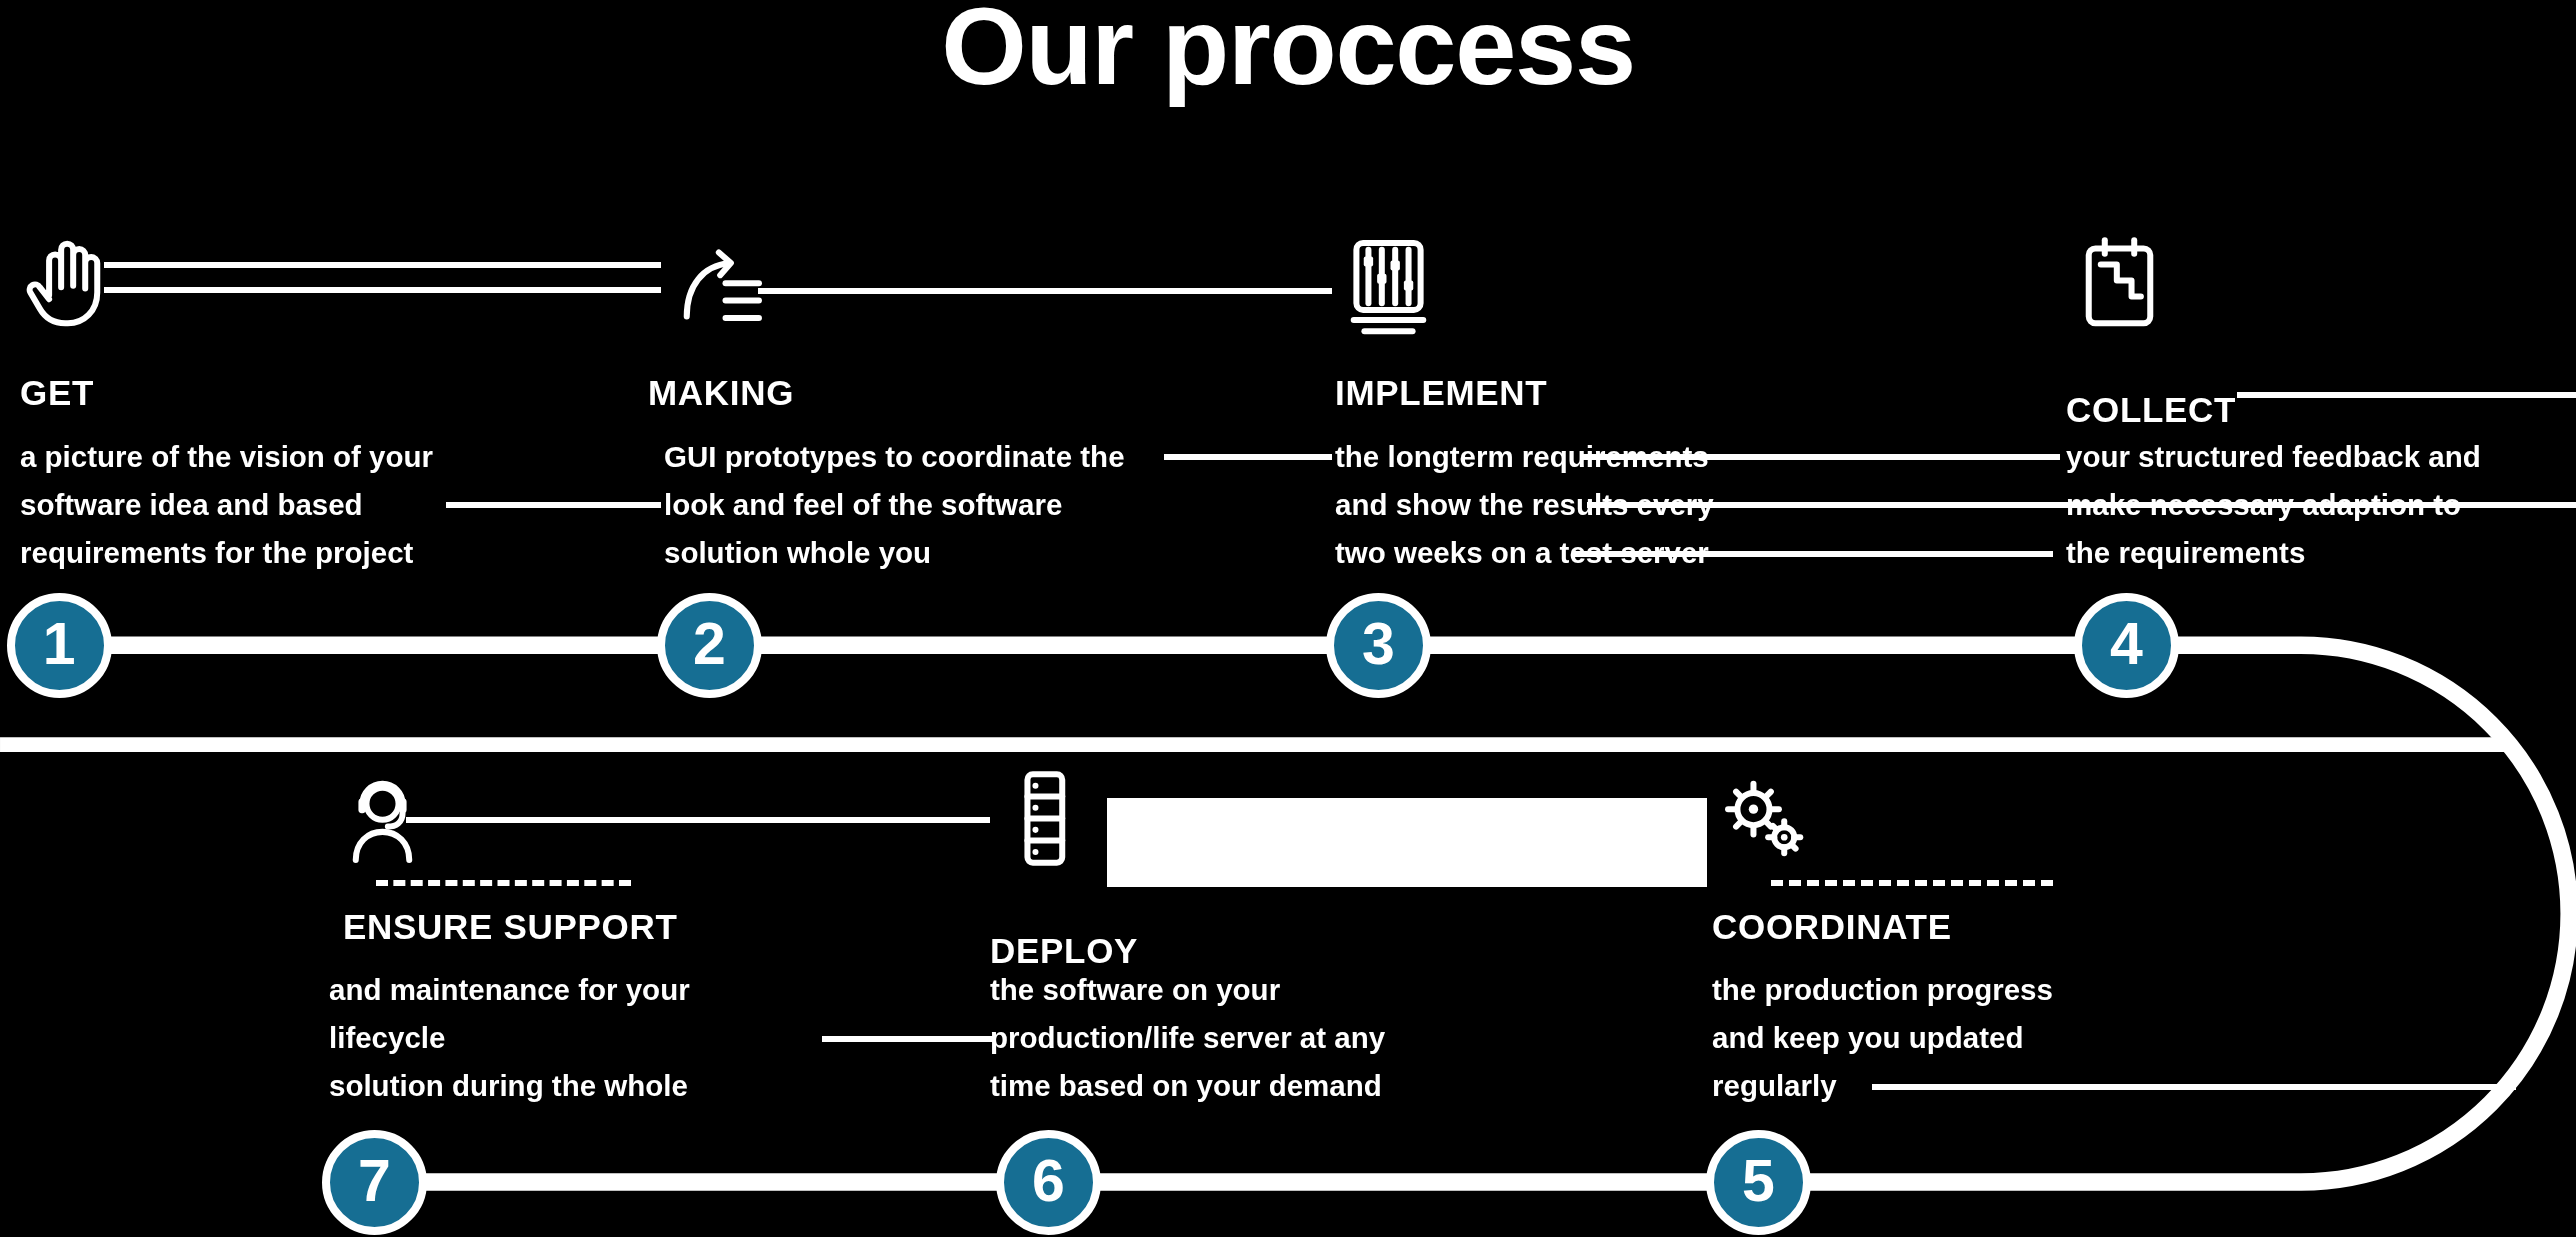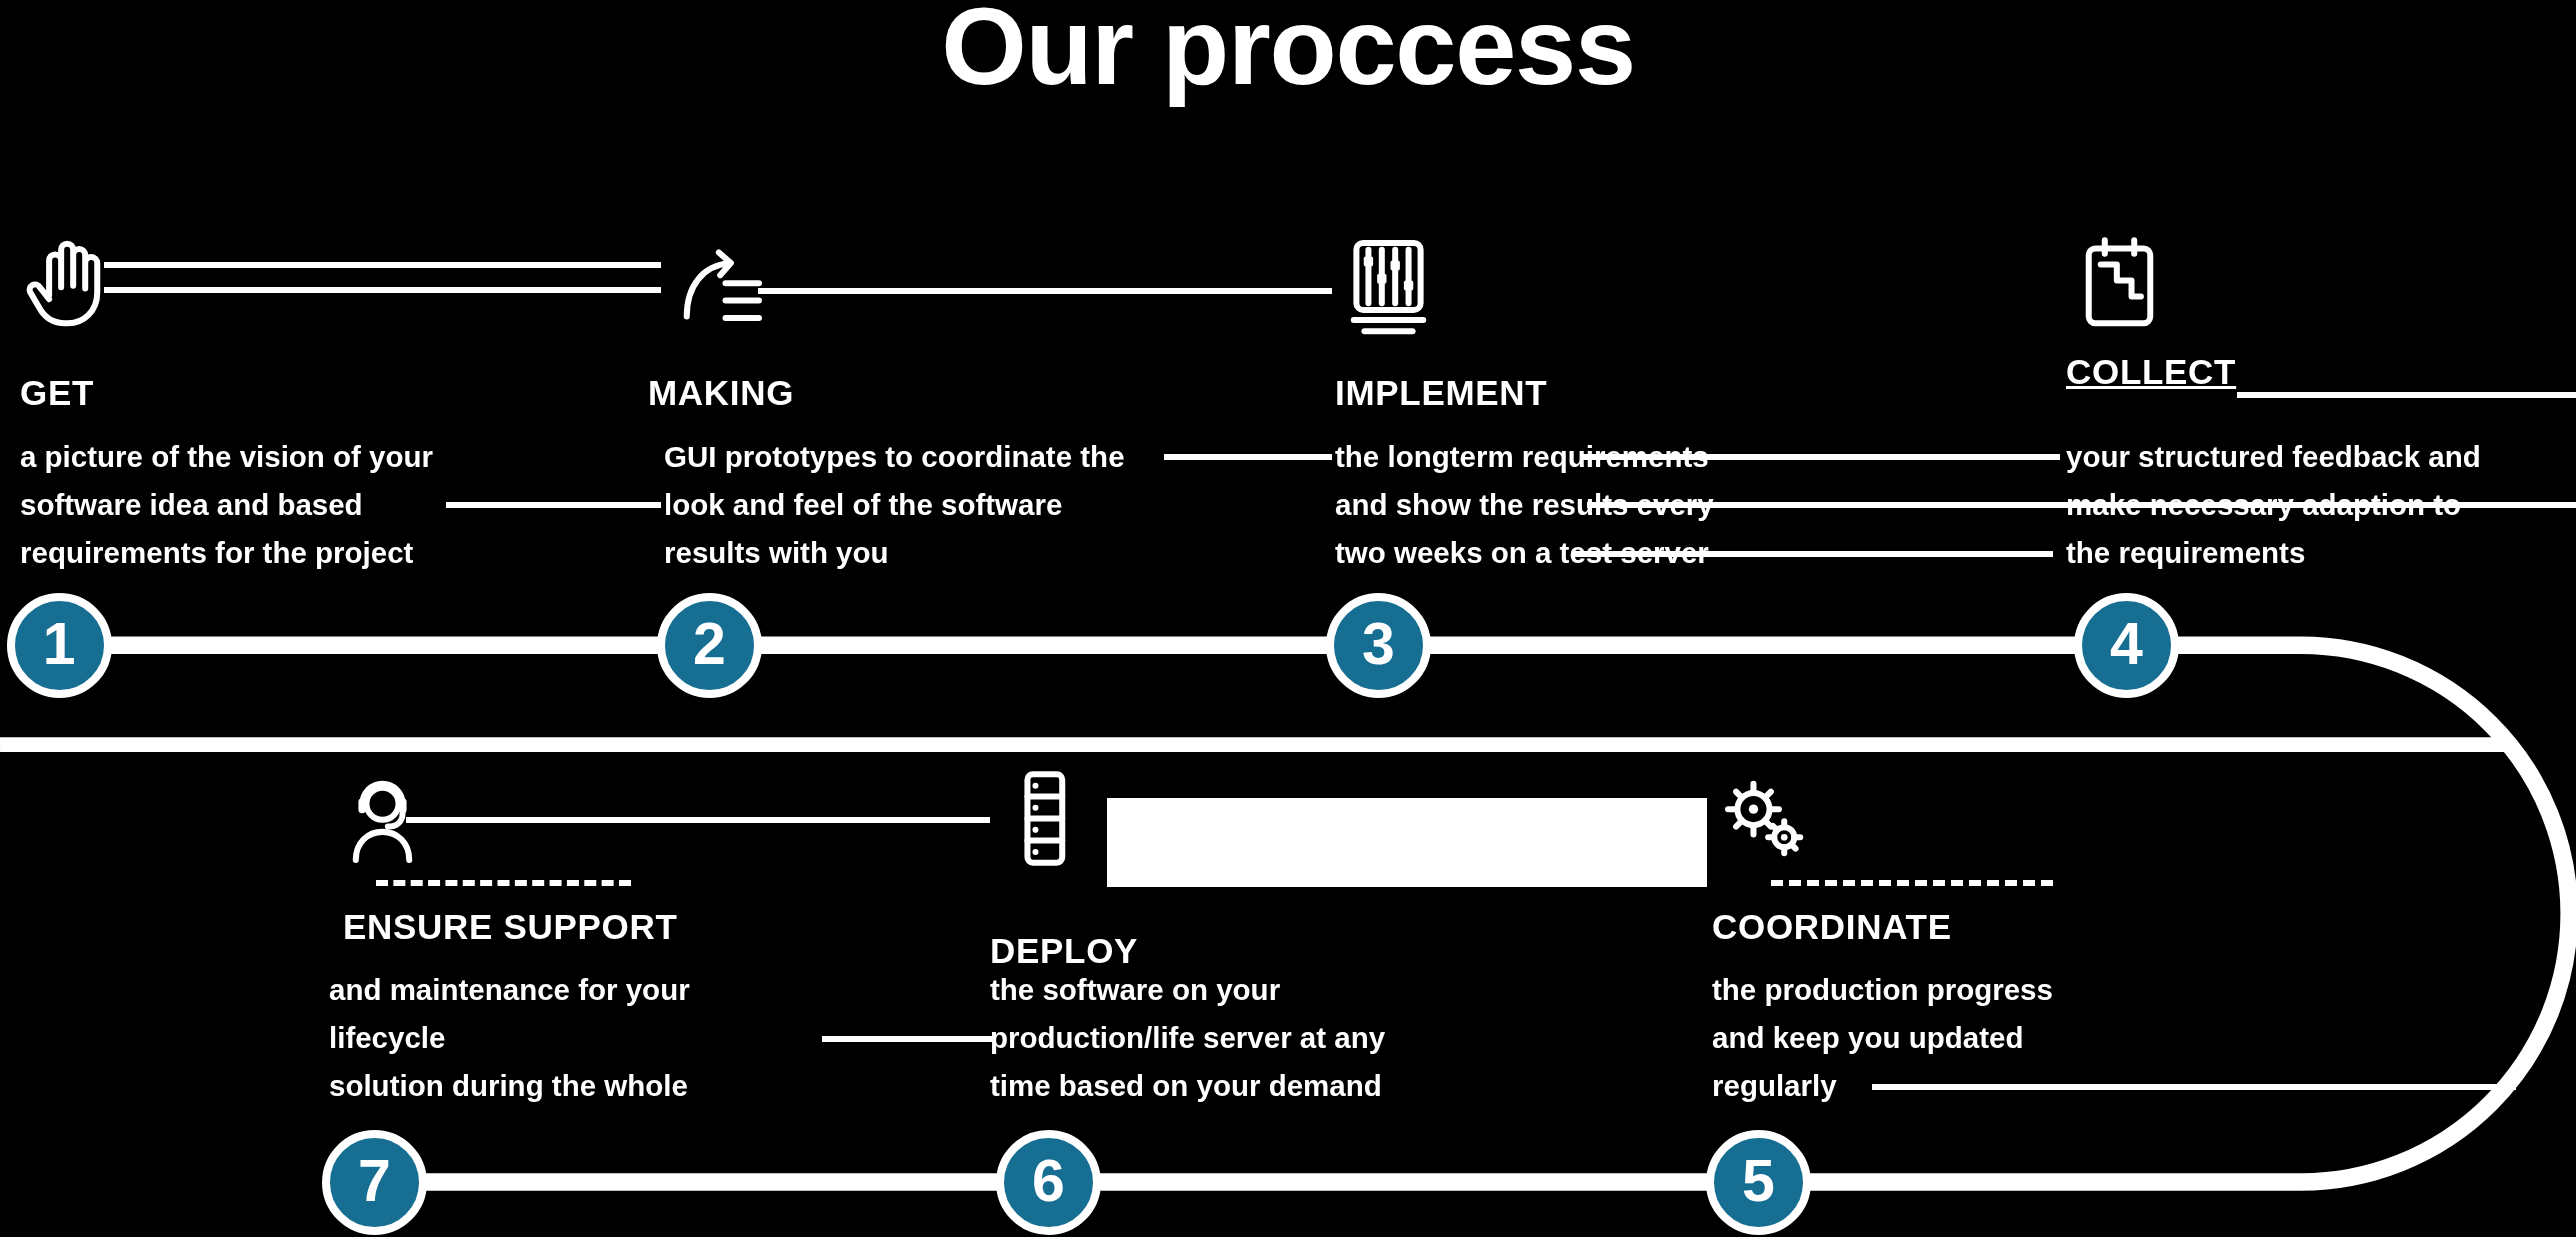--- a/index.html
+++ b/index.html
@@ -106,21 +106,21 @@
       <path class="icon-stroke" d="M82 32 L100 48 L84 66"></path>
       <line class="icon-stroke" x1="92" y1="78" x2="142" y2="78"></line>
       <line class="icon-stroke" x1="92" y1="104" x2="142" y2="104"></line>
       <line class="icon-stroke" x1="92" y1="130" x2="142" y2="130"></line>
     </svg>
   </div>
   <div class="step-title" style="left:648px;top:373px;">MAKING</div>
   <div class="step-body" style="left:664px;top:433px;">
     <div class="line">GUI prototypes to coordinate the</div>
     <div class="line">look and feel of the software</div>
-    <div class="line">results with you</div>
+    <div class="line">solution whole you</div>
   </div>
   <div class="num-circle" style="left:657px;top:593px;background:#166E93;">
     <span>2</span>
   </div>
 
   <div class="step-icon" style="left:1335px;top:231px;">
     <svg width="107" height="107" viewBox="0 0 160 160">
       <rect class="icon-stroke" x="32" y="18" width="96" height="100" rx="10"></rect>
       <line class="icon-stroke" x1="50" y1="28" x2="50" y2="108"></line>
       <line class="icon-stroke" x1="70" y1="28" x2="70" y2="108"></line>
@@ -145,21 +145,21 @@
   </div>
 
   <div class="step-icon" style="left:2066px;top:231px;">
     <svg width="107" height="107" viewBox="0 0 160 160">
       <rect class="icon-stroke" x="34" y="26" width="92" height="112" rx="10"></rect>
       <line class="icon-stroke" x1="58" y1="14" x2="58" y2="34"></line>
       <line class="icon-stroke" x1="102" y1="14" x2="102" y2="34"></line>
       <path class="icon-stroke" d="M52 50 h24 v24 h22 v24 h14" stroke-width="11"></path>
     </svg>
   </div>
-  <div class="step-title" style="left:2066px;top:352px;text-decoration:underline;">COLLECT</div>
+  <div class="step-title" style="left:2066px;top:390px;">COLLECT</div>
   <div class="step-body" style="left:2066px;top:433px;">
     <div class="line">your structured feedback and</div>
     <div class="line">make necessary adaption to</div>
     <div class="line">the requirements</div>
   </div>
   <div class="num-circle" style="left:2074px;top:593px;background:#166E93;">
     <span>4</span>
   </div>
 
   <div class="step-icon" style="left:329px;top:765px;">

